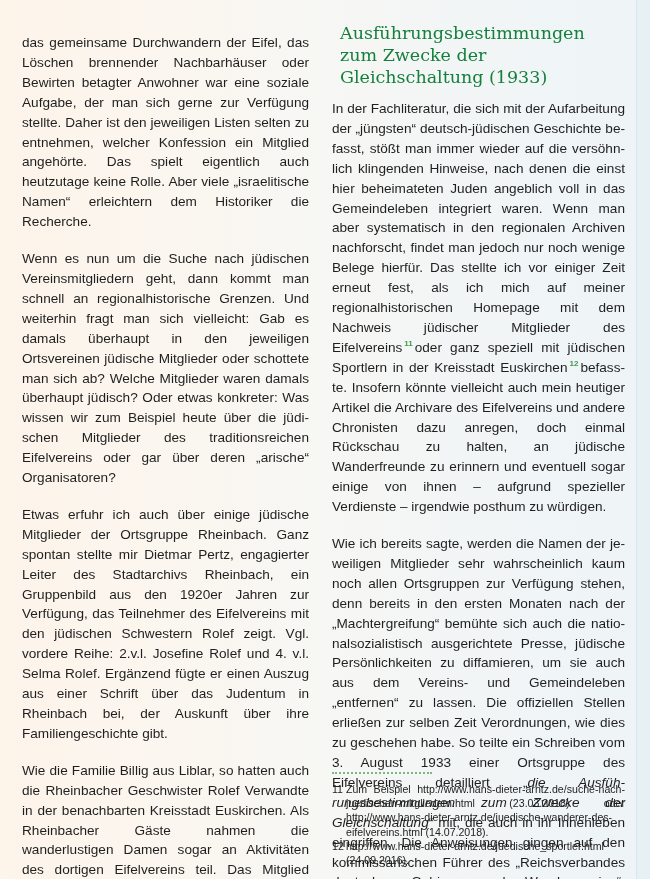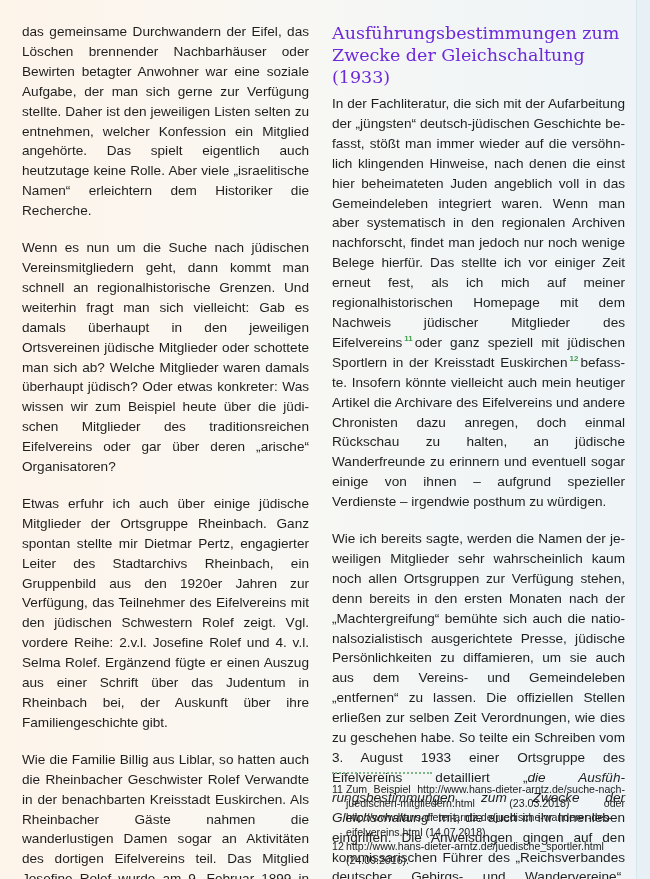--- a/index.html
+++ b/index.html
@@ -13,26 +13,26 @@
     position: absolute; top: 0; right: 0; width: 13px; height: 879px;
     background: #e6f0f5; border-left: 1px solid #d8e6ee;
   }
   .col {
     position: absolute; top: 0;
     font-size: 13.6px; line-height: 19.9px;
     text-align: justify; hyphens: manual;
   }
   .col-left { left: 22px; width: 287px; top: 22px; }
   .col-right { left: 332px; width: 293px; top: 22px; }
-  .col p { margin: 0 0 17px 0; }
+  .col p { margin: 11px 0 17px 0; }
   h2.heading {
-    margin: 0 0 6px 0;
+    margin: 0 0 6px 8px;
     font-family: "DejaVu Serif", serif;
     font-weight: normal;
-    color: #6d28d9;
+    color: #15803d;
     font-size: 17.5px; line-height: 22px;
     text-align: left;
   }
   sup.fn {
     color: #3c9b4a; font-size: 8px; font-weight: bold; vertical-align: 6px; line-height: 0;
     margin: 0 2px;
   }
   .footnotes {
     position: absolute; left: 332px; width: 293px; top: 772px;
     font-size: 10.6px; line-height: 14.2px; color: #222;

